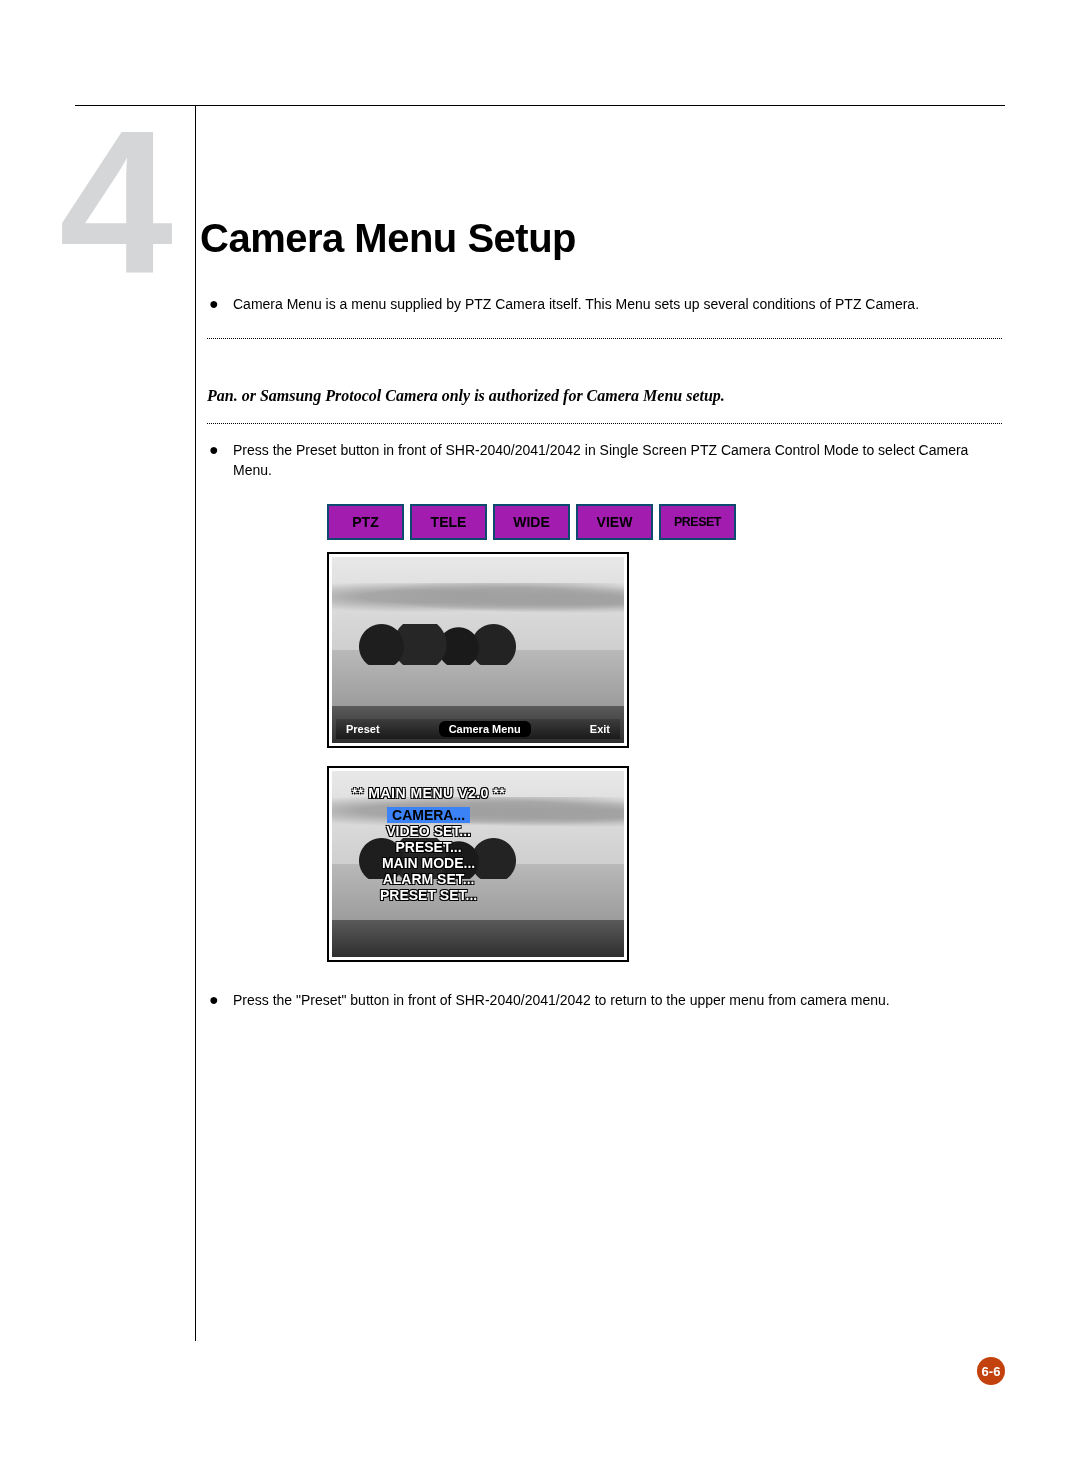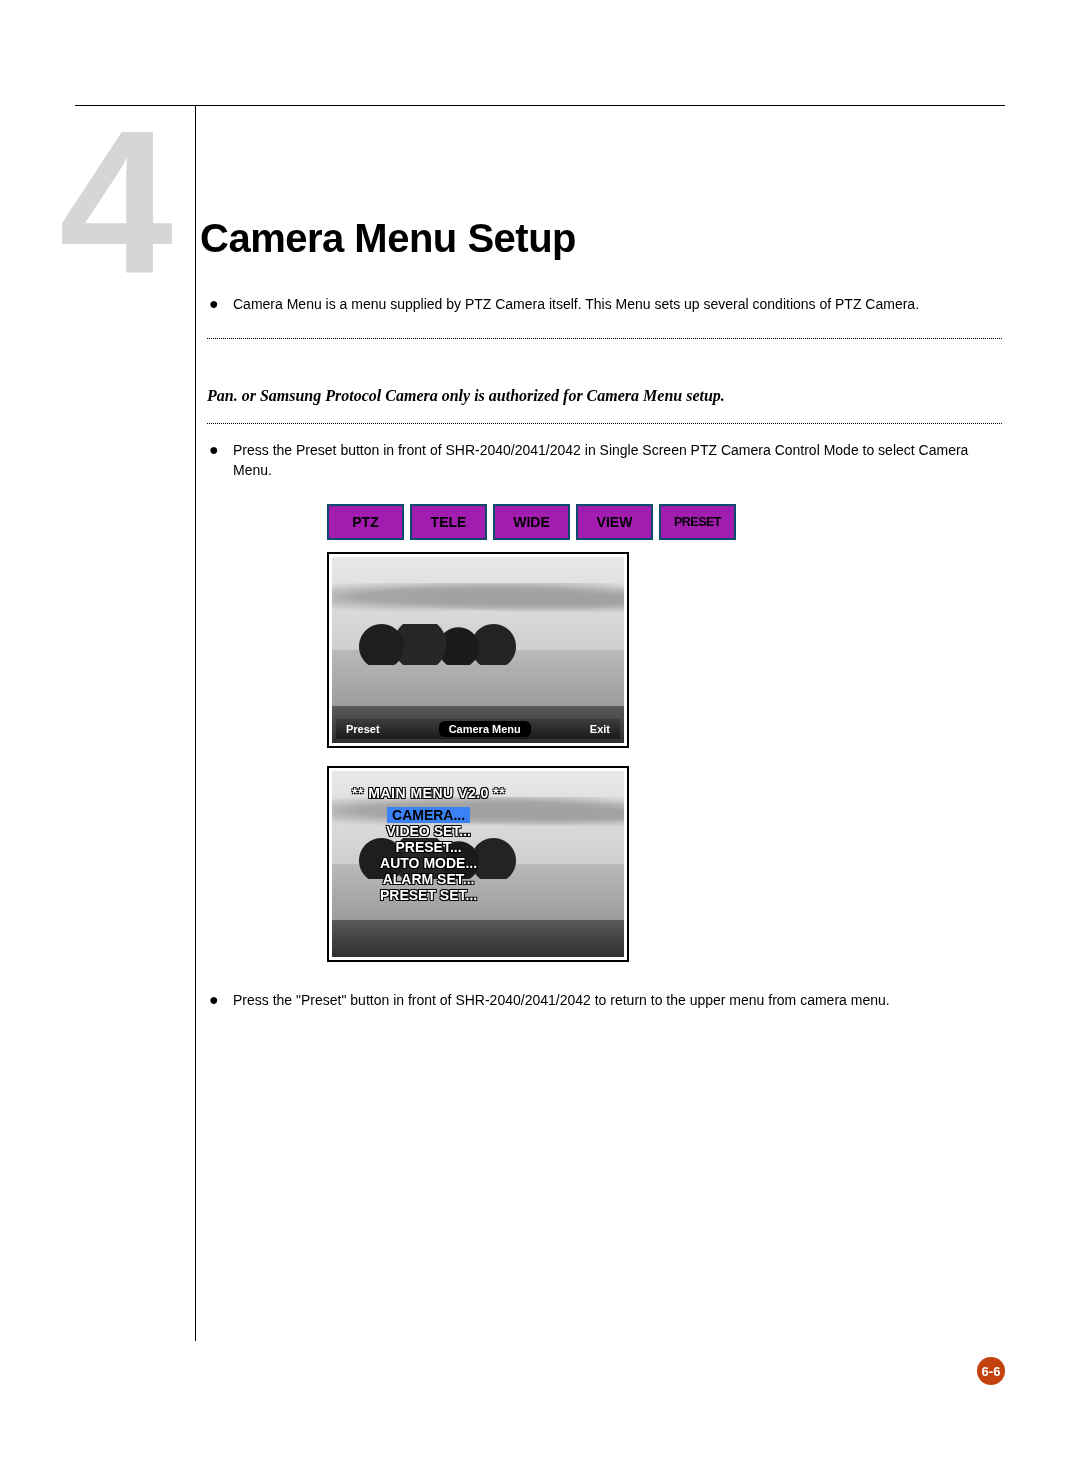--- a/index.html
+++ b/index.html
@@ -228,21 +228,21 @@
           <div class="sky"></div>
           <div class="clouds"></div>
           <div class="water"></div>
           <div class="trees"></div>
           <div class="grass"></div>
           <div class="overlay-menu">
             <div class="heading">** MAIN MENU V2.0 **</div>
             <div><span class="item selected">CAMERA...</span></div>
             <div><span class="item">VIDEO SET...</span></div>
             <div><span class="item">PRESET...</span></div>
-            <div><span class="item">AUTO MODE...</span></div>
+            <div><span class="item">MAIN MODE...</span></div>
             <div><span class="item">ALARM SET...</span></div>
             <div><span class="item">PRESET SET...</span></div>
           </div>
         </div>
       </div>
     </div>
 
     <div class="bullet-row">
       <div class="bullet-dot">●</div>
       <div class="bullet-text">Press the "Preset" button in front of SHR-2040/2041/2042 to return to the upper menu from camera menu.</div>

